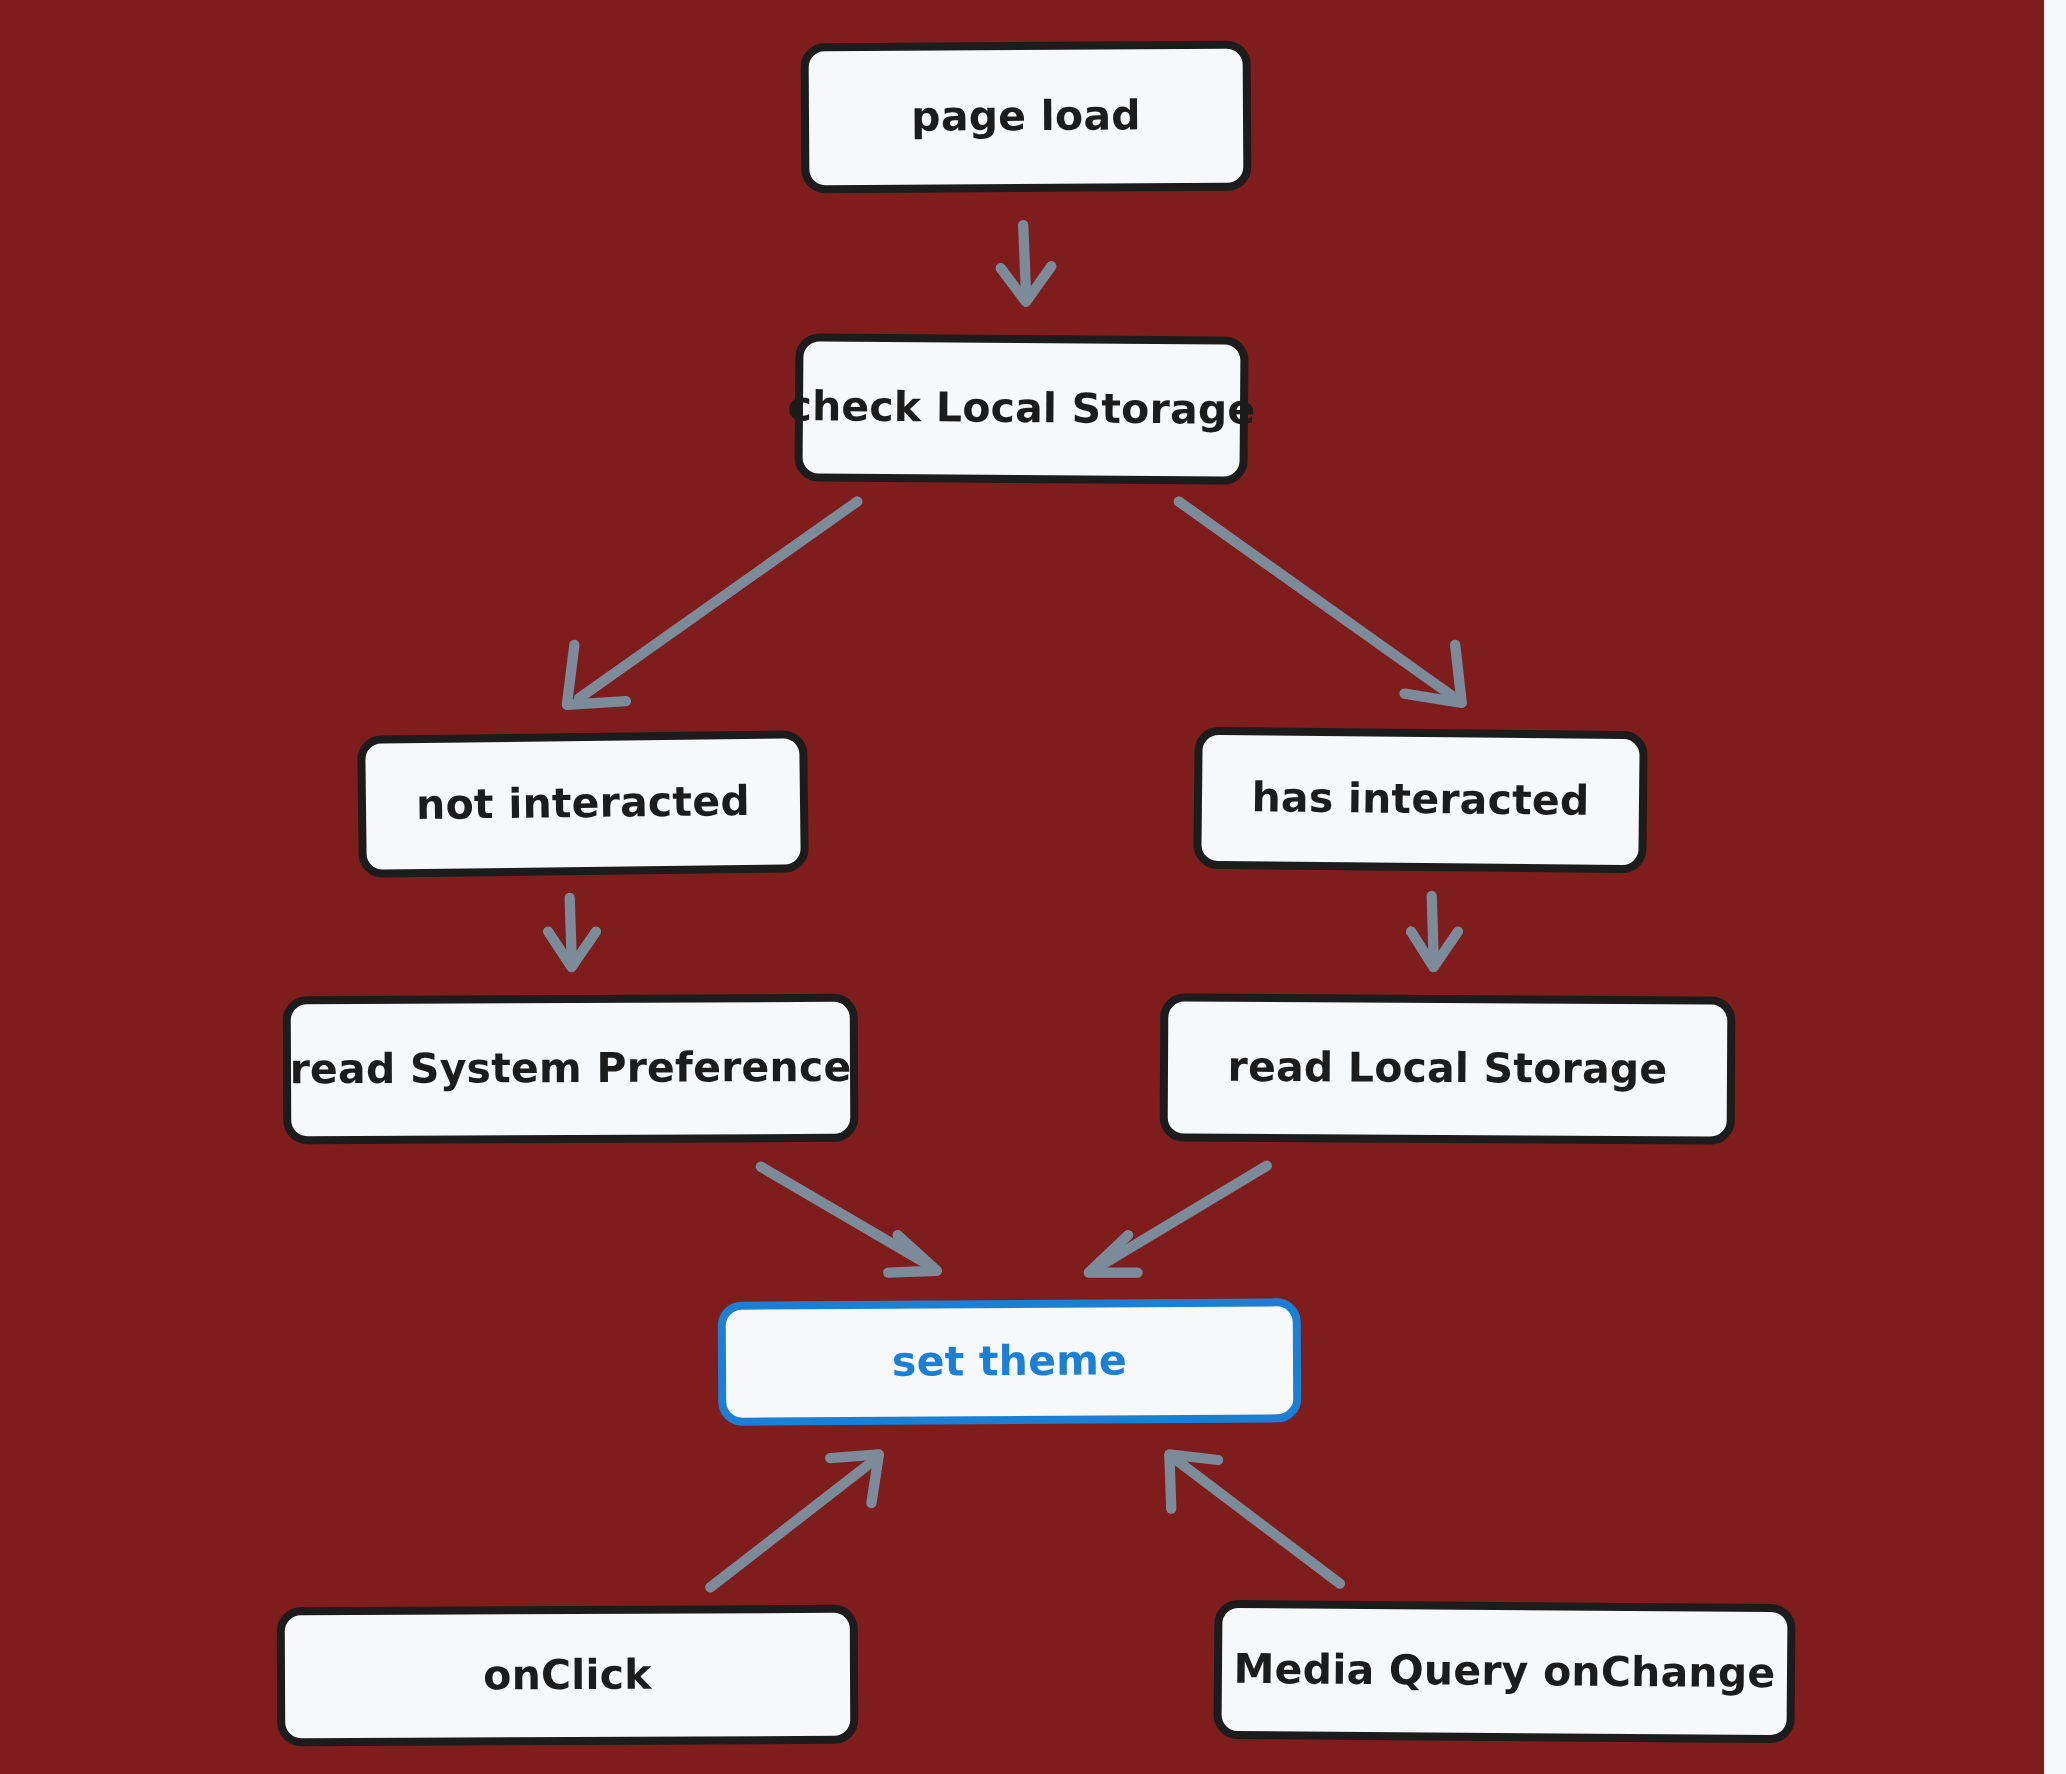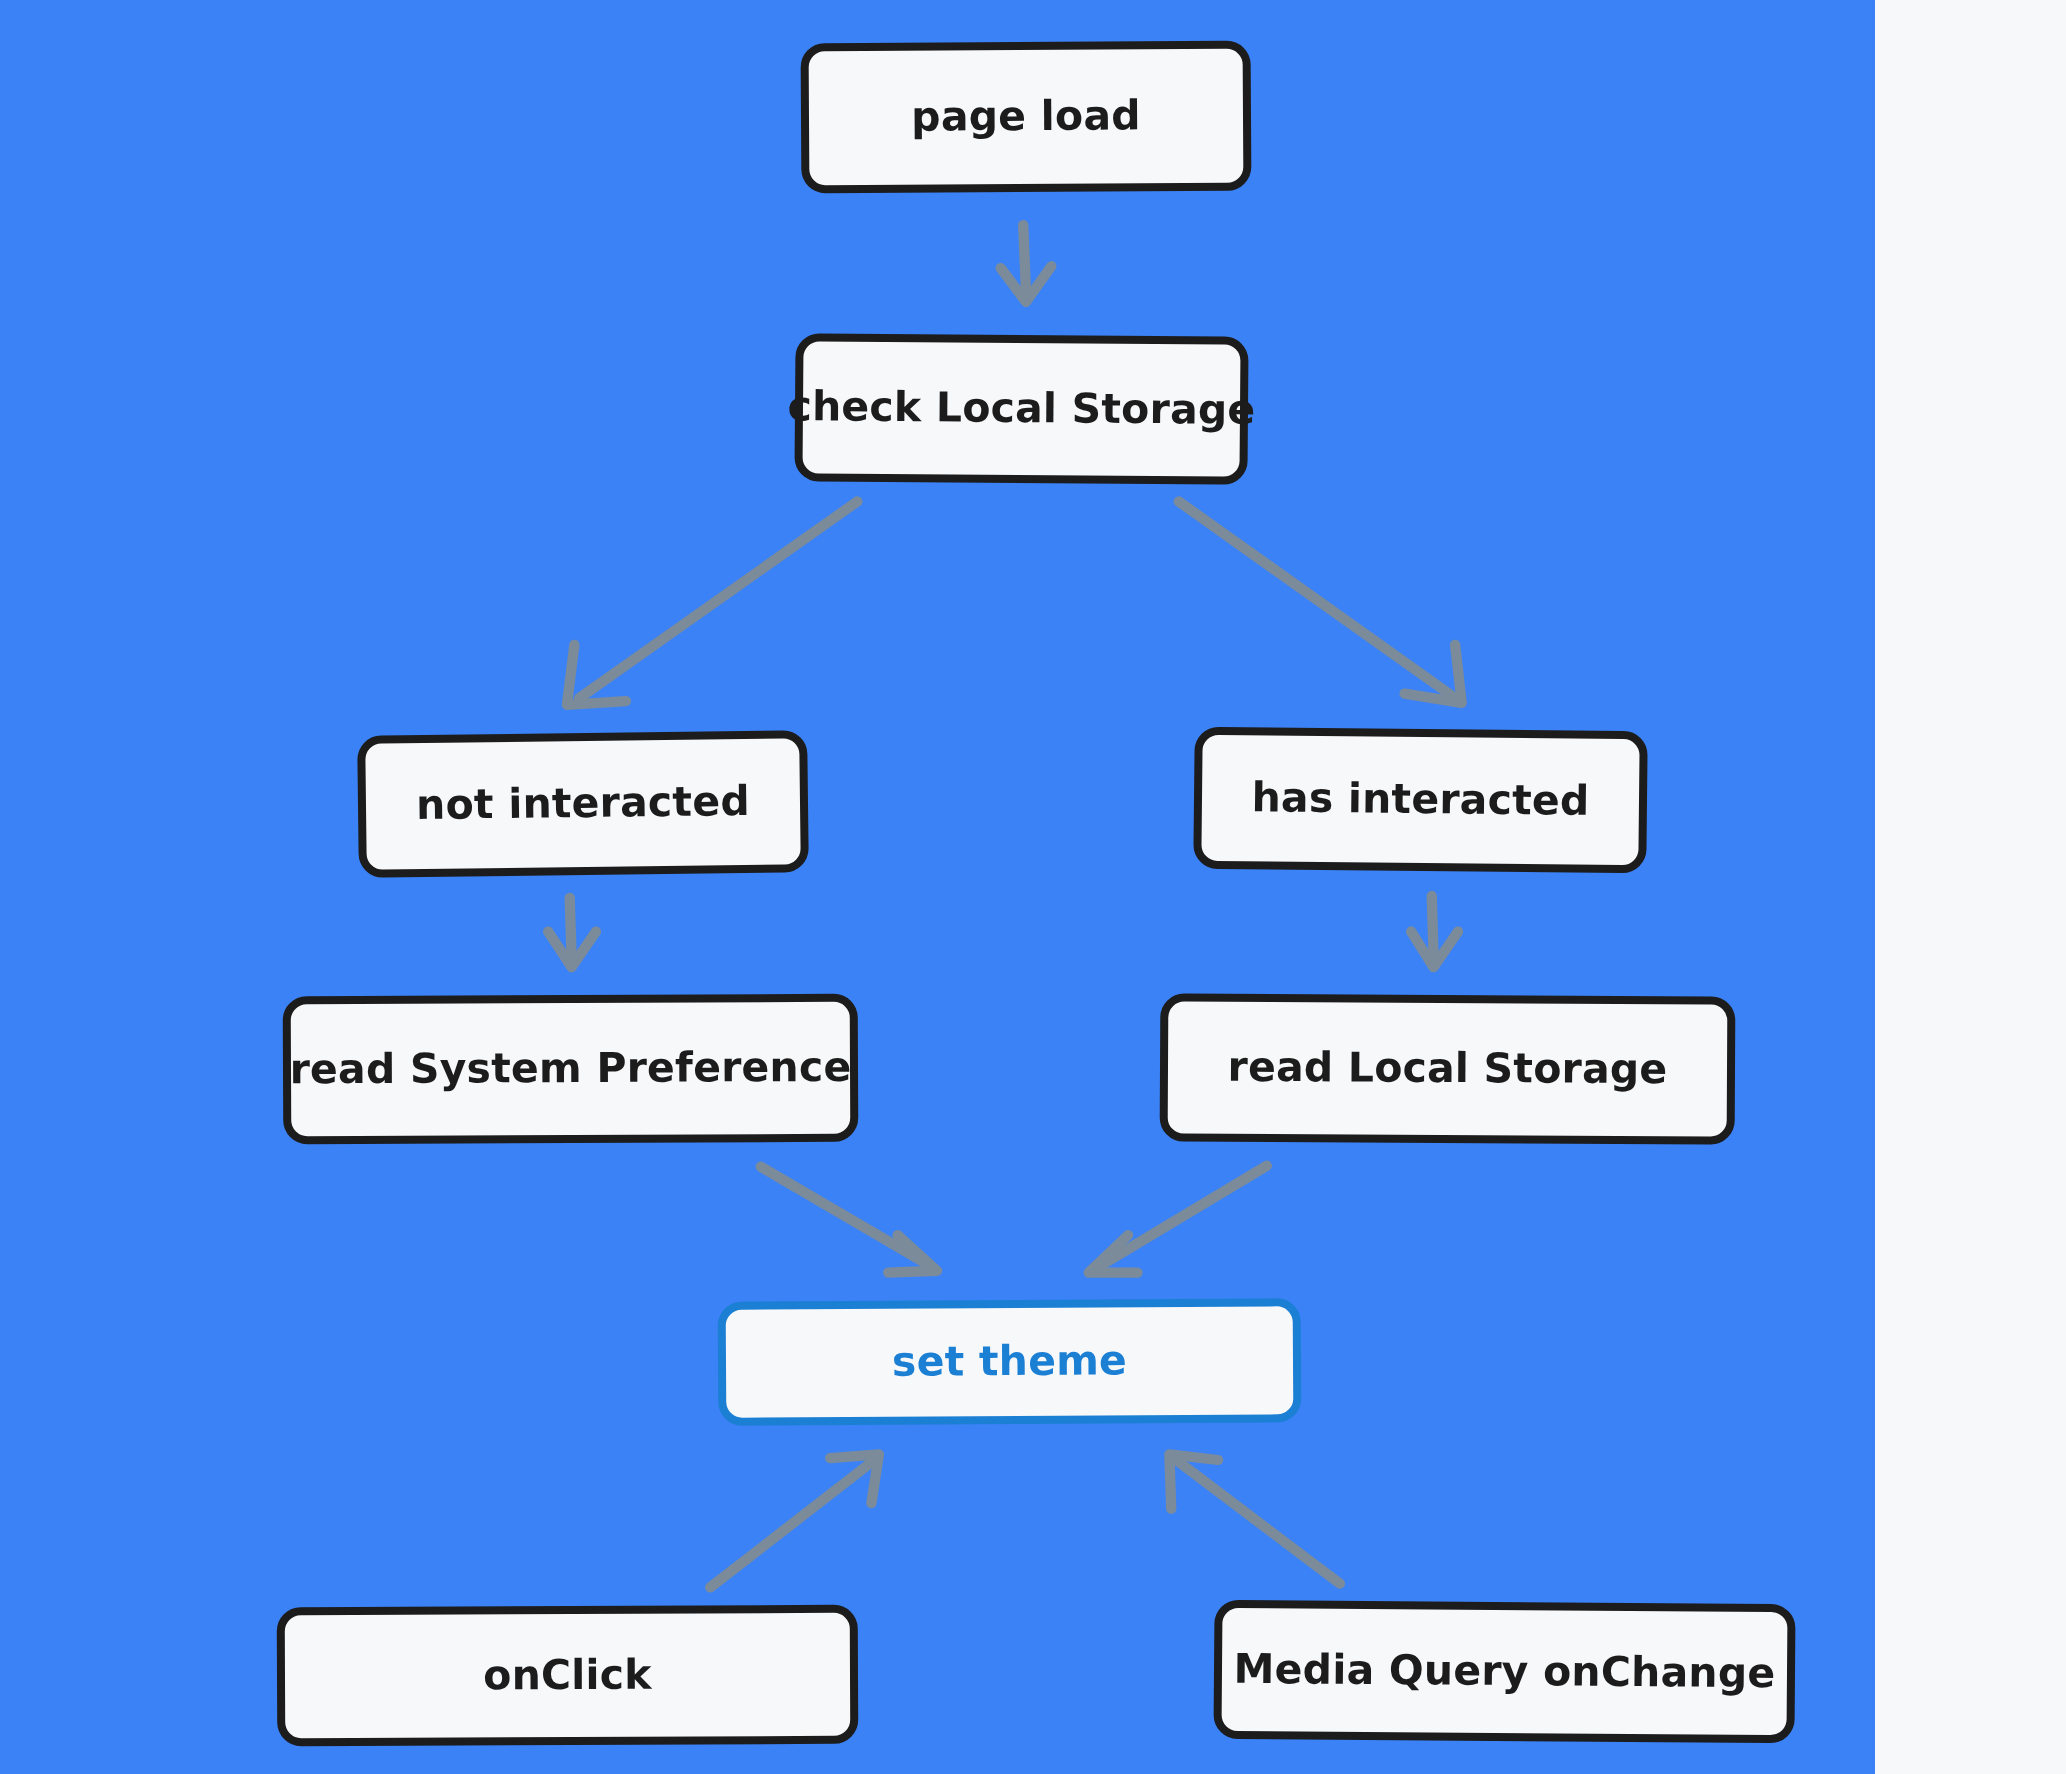--- a/index.html
+++ b/index.html
@@ -5,23 +5,23 @@
   html, body {
     margin: 0;
     padding: 0;
     background: #f7f8fa;
   }
   body {
     font-family: "DejaVu Sans", sans-serif;
   }
   #canvas {
     position: relative;
-    width: 1875px;
+    width: 2044px;
     height: 1775px;
-    background: #3b82f6;
+    background: #7f1d1d;
     overflow: hidden;
   }
   #edge-layer {
     position: absolute;
     left: 0;
     top: 0;
     width: 2067px;
     height: 1775px;
     pointer-events: none;
   }

